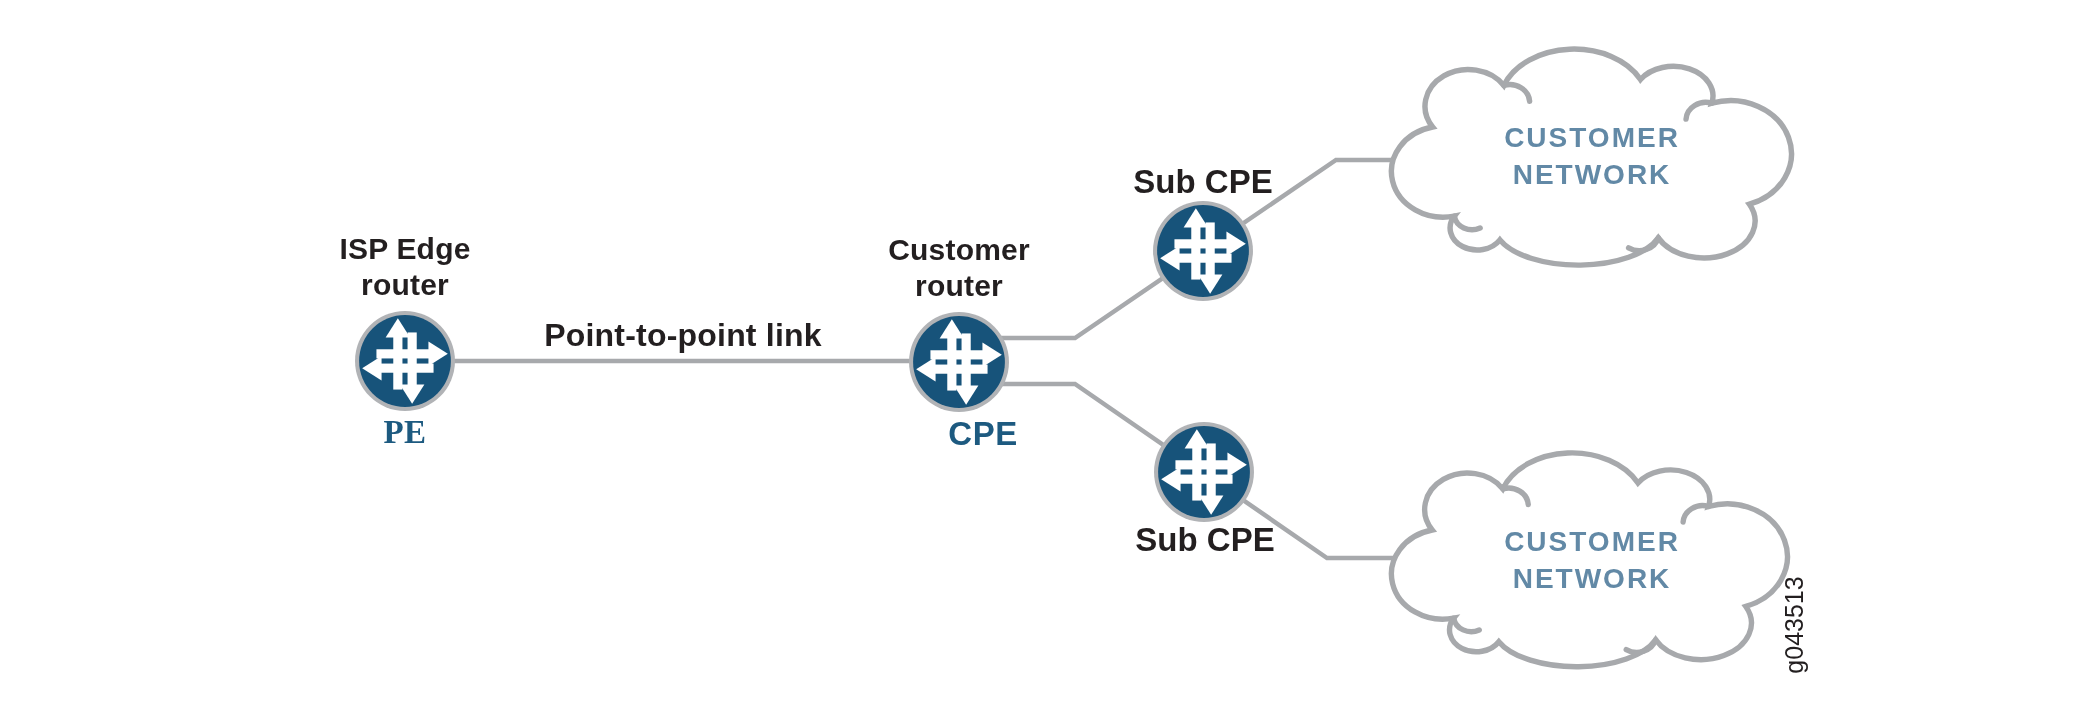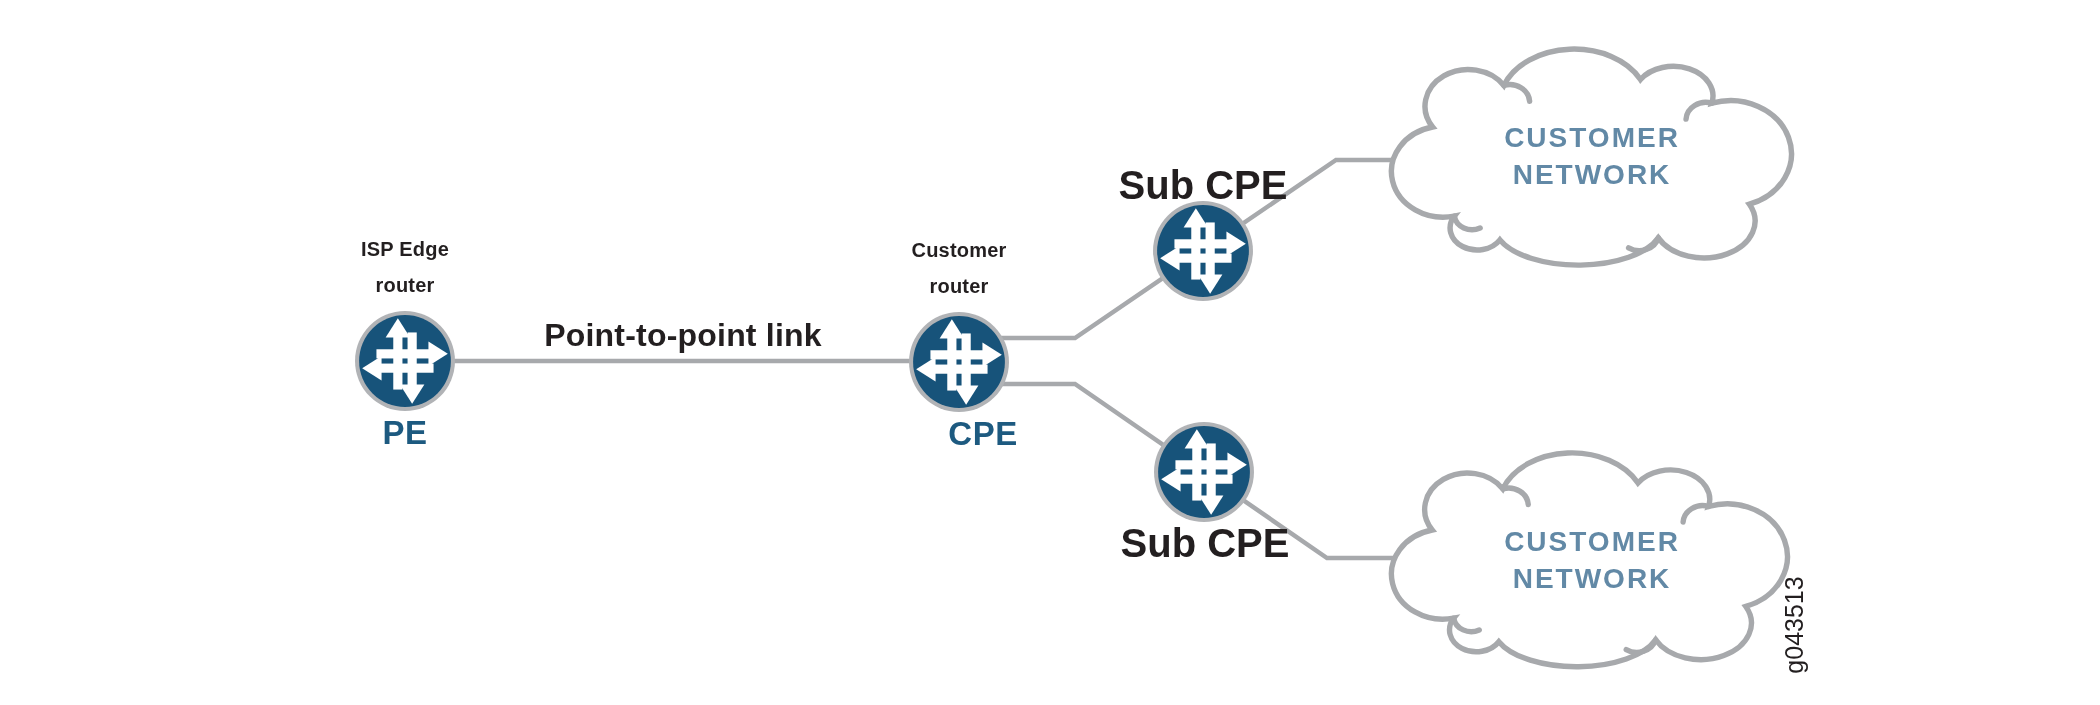--- a/index.html
+++ b/index.html
@@ -30,36 +30,36 @@
   }
   .lbl {
     position: absolute;
     transform: translateX(-50%);
     text-align: center;
     white-space: nowrap;
     color: var(--text-black);
     font-weight: bold;
   }
   .node-title {
-    font-size: 20px;
+    font-size: 30px;
     line-height: 36px;
     letter-spacing: 0.2px;
   }
   .node-abbrev {
     font-size: 33px;
     font-weight: 700;
     color: var(--label-blue);
     letter-spacing: 0.5px;
   }
   .link-label {
     font-size: 32px;
     letter-spacing: 0.2px;
   }
   .sub-label {
-    font-size: 40px;
+    font-size: 33px;
   }
   .cloud-label {
     font-size: 28px;
     line-height: 37px;
     letter-spacing: 2px;
     color: var(--network-text);
   }
   .figure-id {
     position: absolute;
     left: 1794px;
@@ -127,21 +127,21 @@
     <use href="#router-icon" x="354" y="310" width="102" height="102"></use>
     <use href="#router-icon" x="908" y="311" width="102" height="102"></use>
     <use href="#router-icon" x="1152" y="200" width="102" height="102"></use>
     <use href="#router-icon" x="1153" y="421" width="102" height="102"></use>
   </svg>
 
   <div class="lbl node-title" style="left:405px; top:231px;">
     <div>ISP Edge</div>
     <div>router</div>
   </div>
-  <div class="lbl node-abbrev" style="left:405px; top:414px;">PE</div>
+  <div class="lbl node-abbrev" style="left:405px; top:414px;font-family:Liberation Serif, serif;">PE</div>
 
   <div class="lbl link-label" style="left:683px; top:317px;">Point-to-point link</div>
 
   <div class="lbl node-title" style="left:959px; top:232px;">
     <div>Customer</div>
     <div>router</div>
   </div>
   <div class="lbl node-abbrev" style="left:983px; top:415px;">CPE</div>
 
   <div class="lbl sub-label" style="left:1203px; top:163px;">Sub CPE</div>

